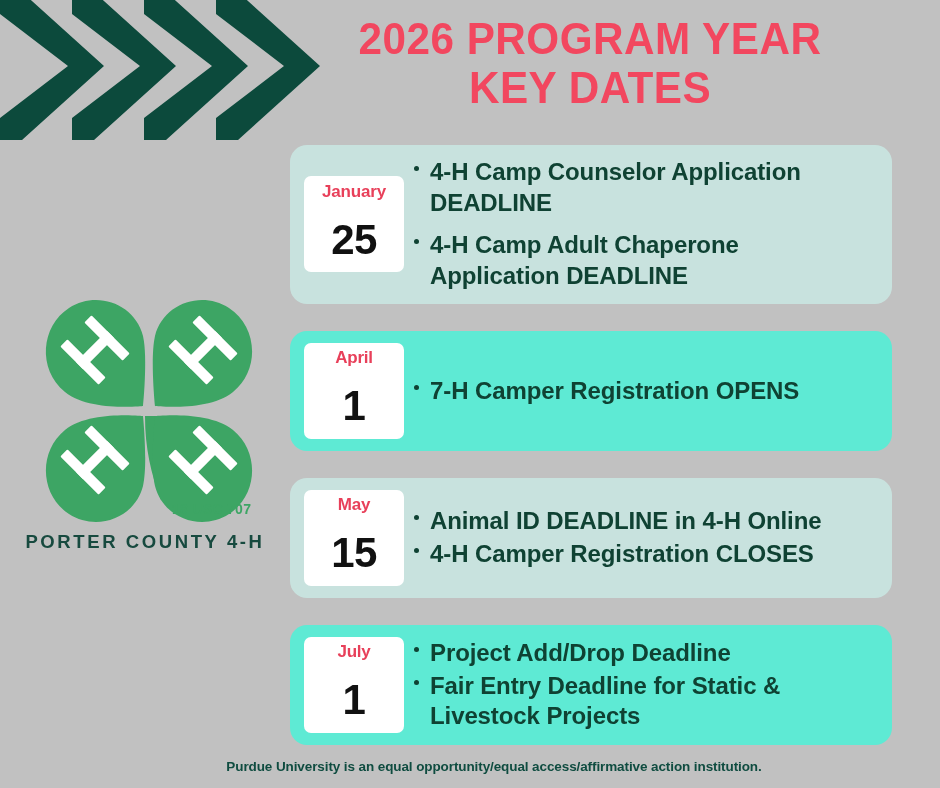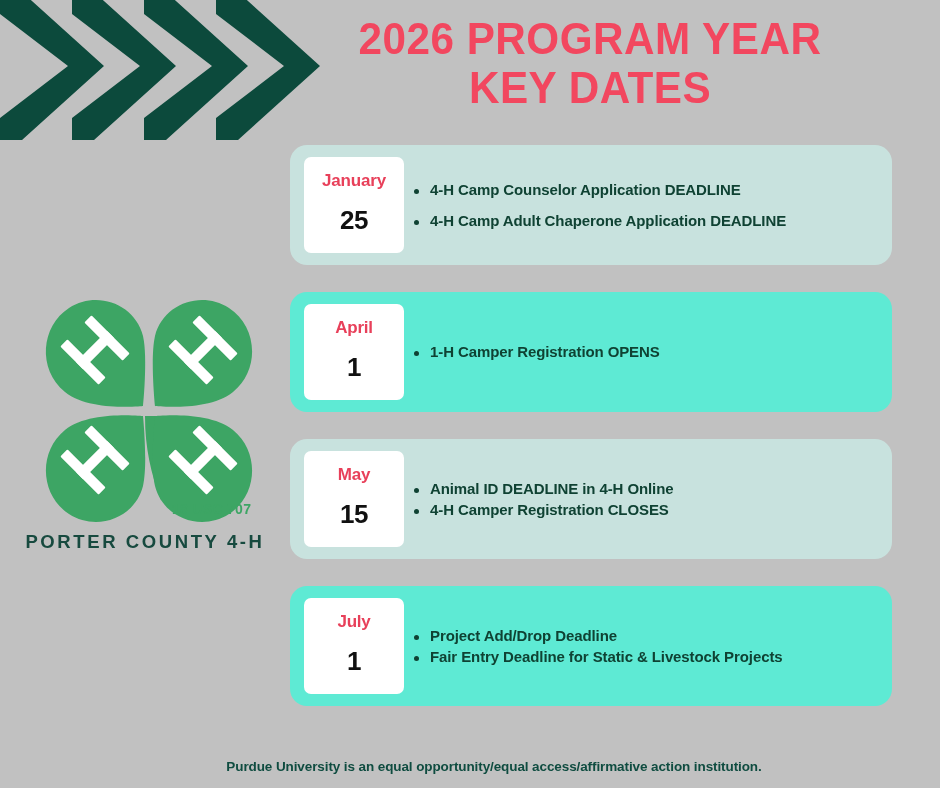--- a/index.html
+++ b/index.html
@@ -79,37 +79,37 @@
   .date-month {
     color: #e8405a;
     font-weight: bold;
     font-size: 17px;
     line-height: 1.1;
     letter-spacing: -0.2px;
   }
   .date-day {
     color: #111111;
     font-weight: bold;
-    font-size: 26px;
+    font-size: 42px;
     line-height: 1.05;
     margin-top: 16px;
     letter-spacing: -0.5px;
   }
 
   .bullet-list {
     flex: 1 1 auto;
     margin: 0;
     padding: 0 6px 0 26px;
     list-style: none;
     color: #0f4233;
   }
   .bullet-list li {
     position: relative;
     font-weight: bold;
-    font-size: 15px;
+    font-size: 24px;
     line-height: 1.28;
     letter-spacing: -0.1px;
   }
   .bullet-list li::before {
     content: "";
     position: absolute;
     left: -16px;
     top: 9px;
     width: 5px;
     height: 5px;
@@ -194,21 +194,21 @@
       <li>4-H Camp Adult Chaperone Application DEADLINE</li>
     </ul>
   </div>
 
   <div class="date-card gold">
     <div class="date-chip">
       <div class="date-month">April</div>
       <div class="date-day">1</div>
     </div>
     <ul class="bullet-list spaced">
-      <li>1-H Camper Registration OPENS</li>
+      <li>7-H Camper Registration OPENS</li>
     </ul>
   </div>
 
   <div class="date-card mint">
     <div class="date-chip">
       <div class="date-month">May</div>
       <div class="date-day">15</div>
     </div>
     <ul class="bullet-list tight">
       <li>Animal ID DEADLINE in 4-H Online</li>

